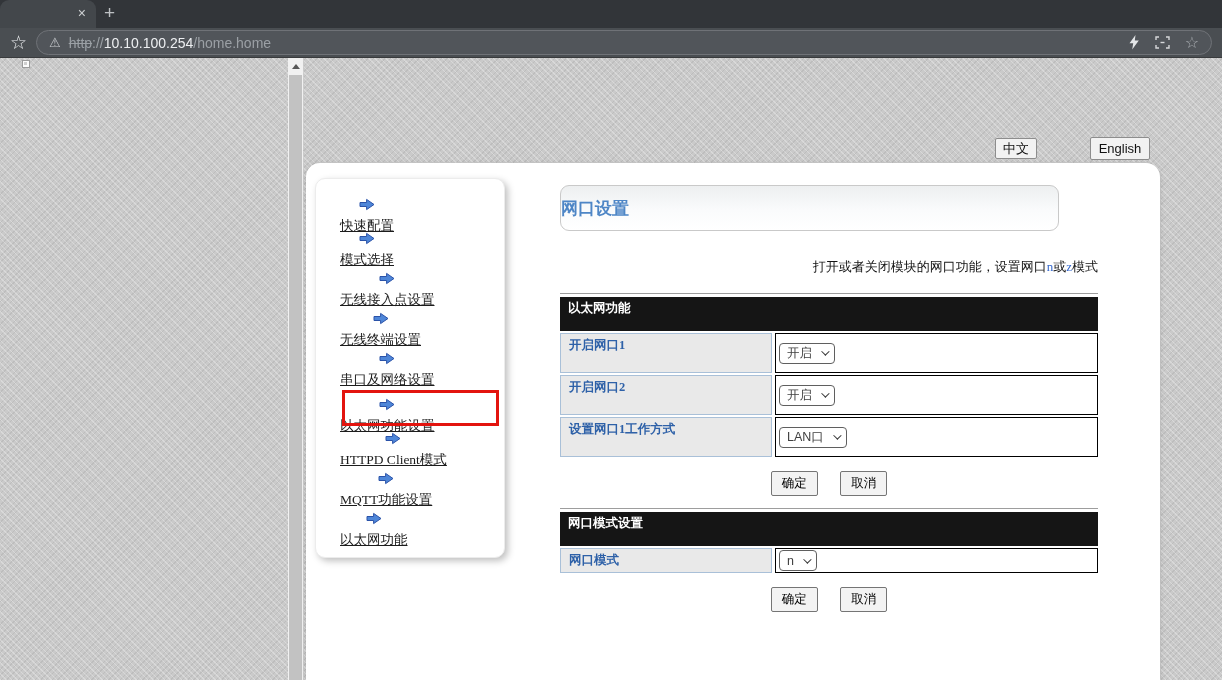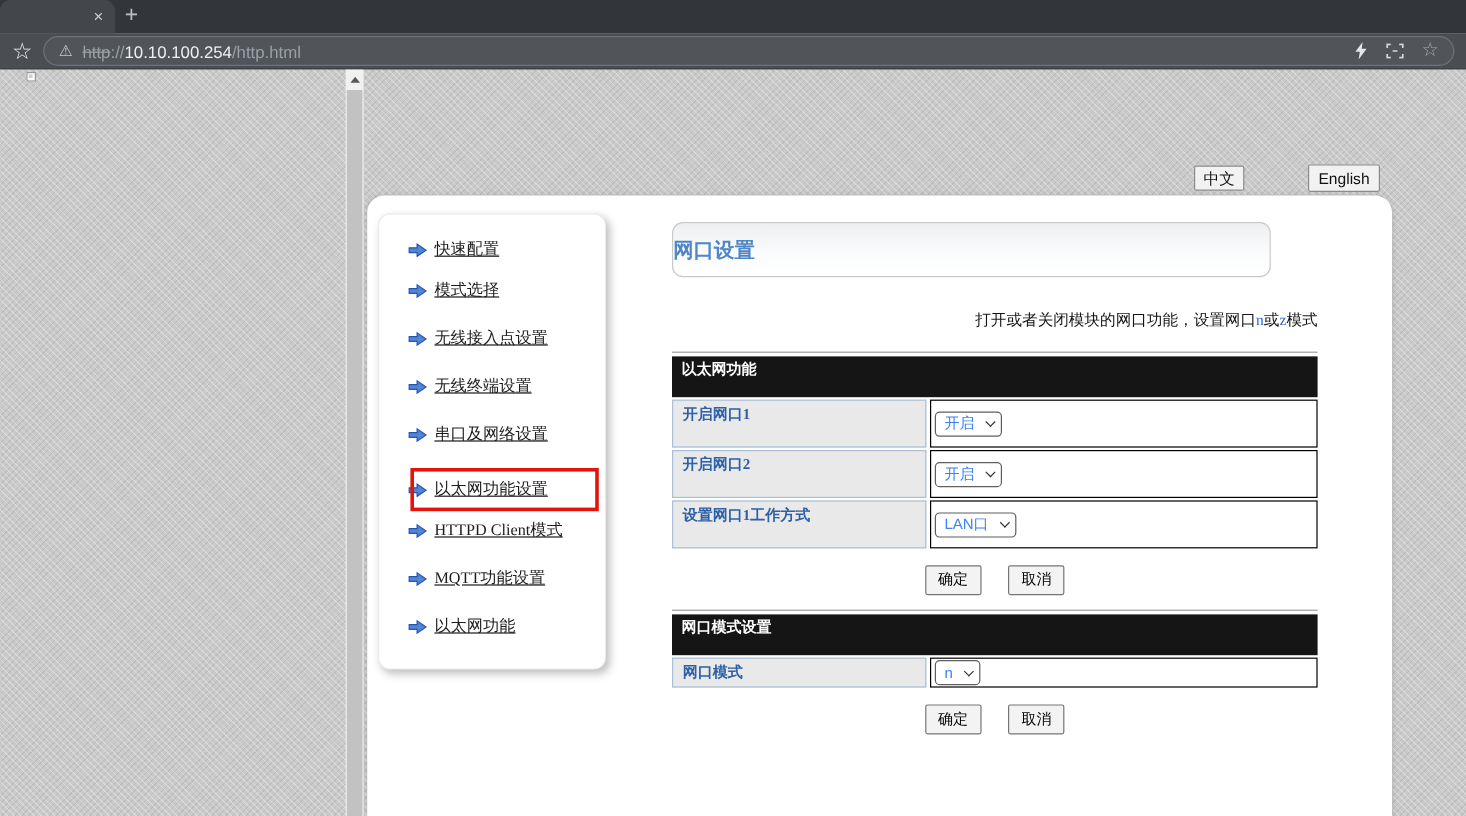--- a/index.html
+++ b/index.html
@@ -50,21 +50,21 @@
   .btn-cn { left:995px; top:80px; width:42px; height:21px; }
   .btn-en { left:1090px; top:79px; width:60px; height:23px; line-height:21px; }
 
   
   .main-panel { position:absolute; left:306px; top:105px; width:854px; bottom:0;
                 background:#ffffff; border-radius:14px 14px 0 0; box-shadow:0 1px 5px rgba(0,0,0,.15); }
 
   
   .side-panel { position:absolute; left:9px; top:15px; width:190px; height:380px; background:#fff;
                 border-radius:10px; border:1px solid #ececec; box-shadow:3px 3px 7px rgba(0,0,0,.25); }
-  .menu-item { position:absolute; left:24px; height:20px; display:flex; align-items:center; gap:6px; white-space:nowrap; }
+  .menu-item { position:absolute; left:24px; height:20px; display:flex; align-items:center; gap:6px; white-space:nowrap;flex-direction:column; }
   .menu-item svg { flex:0 0 auto; }
   .menu-label { font-family:"Liberation Serif", serif; font-size:13.5px; color:#1c1c1c; text-decoration:underline; cursor:pointer; }
   .hl-box { position:absolute; left:26px; top:211px; width:157px; height:36px; border:3px solid #e3140e; }
 
   
   .content { position:absolute; left:254px; top:22px; width:538px; }
   .title-box { height:46px; border:1px solid #c9c9c9; border-radius:9px; width:499px;
                background:linear-gradient(#edeff0, #fafbfc 55%, #ffffff);
                font-family:"Liberation Serif", serif; font-weight:bold; font-size:17px; color:#4e86c6;
                line-height:46px; }
@@ -73,21 +73,21 @@
   .rule { border:none; border-top:1px solid #9d9d9d; margin-top:17px; }
   .tbl-header { margin-top:3px; height:34px; background:#151515; color:#fff;
                 font-family:"Liberation Serif", serif; font-weight:bold; font-size:12.5px;
                 line-height:22px; padding-left:8px; }
   .tbl-row { margin-top:2px; display:flex; gap:3px; height:40px; }
   .cell-label { width:212px; background:#e9e9e9; border:1px solid #a9c0d8; color:#2e61a8;
                 font-family:"Liberation Serif", serif; font-weight:bold; font-size:12.5px;
                 line-height:23px; padding-left:8px; }
   .cell-value { flex:1; background:#fff; border:1px solid #000; display:flex; align-items:center; padding-left:3px; }
   .select { display:inline-flex; align-items:center; height:21px; border:1px solid #5f5f5f; border-radius:4px;
-            background:#fff; padding:0 7px; font-size:12.5px; color:#3b82f6; gap:9px; cursor:default; }
+            background:#fff; padding:0 7px; font-size:12.5px; color:#404040; gap:9px; cursor:default; }
   .select .chev { width:6px; height:6px; border-right:1.6px solid #333; border-bottom:1.6px solid #333;
                   transform:rotate(45deg) translateY(-2px); }
   .btn-row { margin-top:14px; text-align:center; }
   .push-btn { display:inline-block; padding:3px 10px; margin:0 9px; background:#f3f3f3;
               border:1px solid #757575; border-radius:2px; font-size:12.5px; color:#000; cursor:pointer; }
 </style>
 </head>
 <body>
 
 <div class="tabstrip">
@@ -97,21 +97,21 @@
   <span class="newtab-btn">+</span>
 </div>
 
 <div class="toolbar">
   <span class="home-star">☆</span>
   <div class="omnibox">
     <span class="warn-icon">⚠</span>
     <span class="url-scheme">http</span>
     <span class="url-sep">://</span>
     <span class="url-host">10.10.100.254</span>
-    <span class="url-path">/http.html</span>
+    <span class="url-path">/home.home</span>
     <span class="omni-icons">
       <svg width="12" height="15" viewBox="0 0 12 15">
         <path d="M7.5 0 L1.5 8.2 H5.2 L4.2 14.5 L10.8 5.6 H6.8 Z" fill="#e4e6e8"></path>
       </svg>
       <svg width="15" height="13" viewBox="0 0 15 13">
         <path d="M1 4 V1 H4 M11 1 H14 V4 M14 9 V12 H11 M4 12 H1 V9" fill="none" stroke="#d6d8da" stroke-width="1.4"></path>
         <path d="M5.5 6.5 H9.5" stroke="#d6d8da" stroke-width="1.4"></path>
       </svg>
       <span class="omni-star">☆</span>
     </span>

